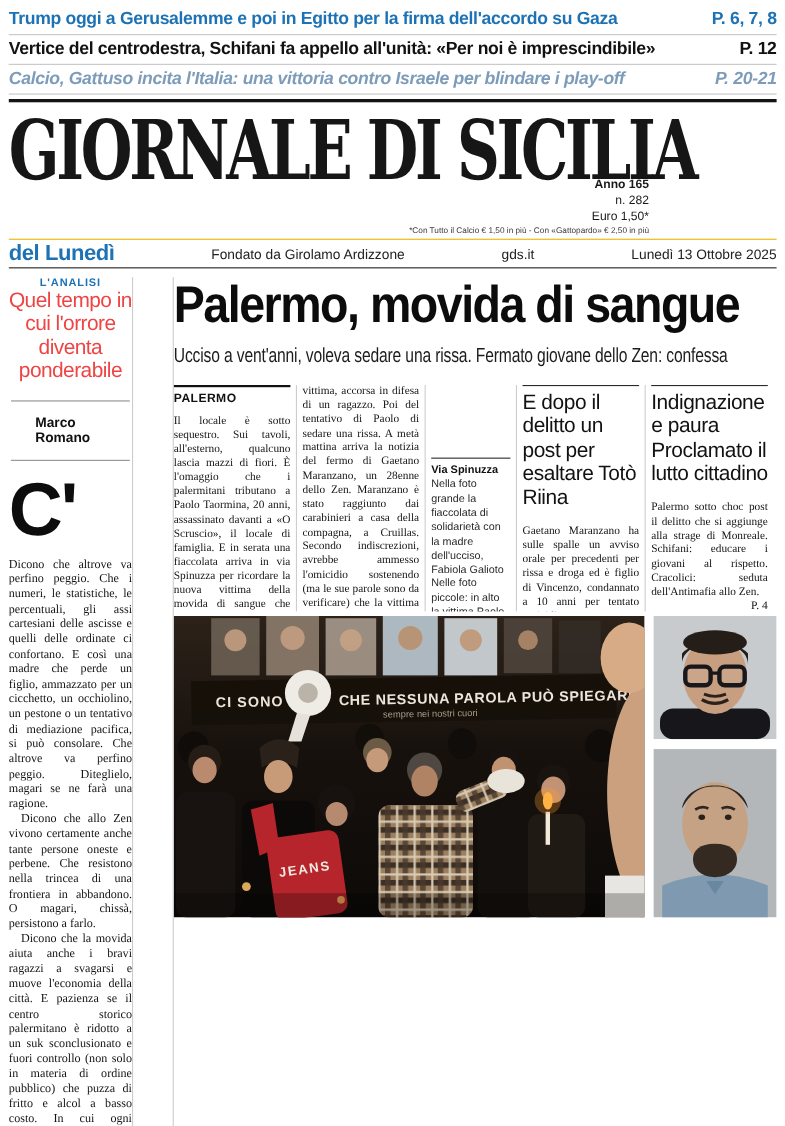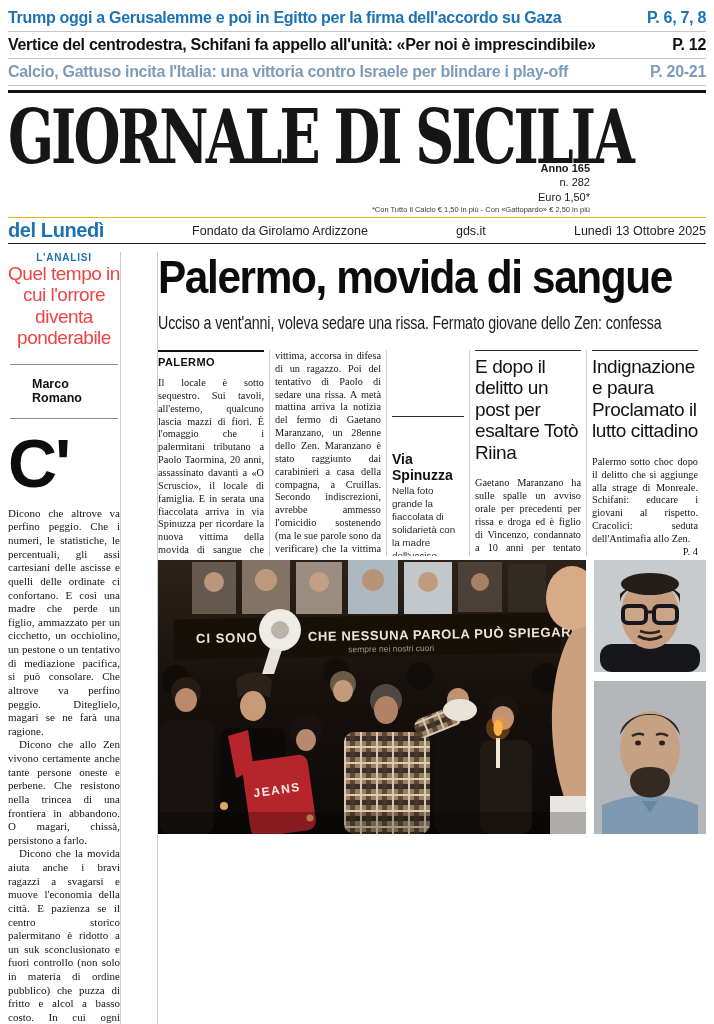--- a/index.html
+++ b/index.html
@@ -13,21 +13,21 @@
   
   .topstrip { margin:5px 8px 0; border-bottom:3px solid #141414; padding-bottom:4px; }
   .topstrip-row {
     display:flex; justify-content:space-between; align-items:center;
     height:27px; border-bottom:1px solid #c6c6c6;
     font-weight:bold; font-size:16px; letter-spacing:-0.3px; white-space:nowrap;gap:28px;
   }
   .topstrip-row .ref { margin-left:12px; }
   .c-blue  { color:#1c72b4; }
   .c-black { color:#121212; }
-  .c-muted { color:#7d9cba; }
+  .c-muted { color:#7d9cba;font-style:italic; }
 
   
   .masthead { position:relative; height:124px; margin:0 8px; }
   .masthead-title {
     position:absolute; left:0; top:4px; height:96px; white-space:nowrap;
     font-family:"DejaVu Serif", serif; font-weight:bold; font-size:72px;
     letter-spacing:-4px; color:#161616;
     transform:scaleX(0.75) scaleY(1.04); transform-origin:left top; line-height:1.05;
   }
   .md-box {
@@ -98,21 +98,21 @@
   .scol1 { border-top:2px solid #111; padding-top:4px; }
   .scol3, .scol4 { border-top:1px solid #2a2a2a; padding-top:3px; }
   .capcol { width:72px; flex:none; margin-top:66px; border-top:1px solid #2a2a2a; padding-top:5px; }
   .story-kicker { font-weight:800; font-size:11px; letter-spacing:0.4px; margin-bottom:9px; }
   .story-body {
     font-family:"Liberation Serif", serif; font-size:10.3px; line-height:1.25;
     text-align:justify; color:#141414;
   }
   .pageref { font-size:10.5px; text-align:right; font-family:"Liberation Serif", serif; }
   .story-title { font-size:19px; font-weight:400; letter-spacing:-0.4px; line-height:1.13; color:#121212; margin:2px 0 14px; }
-  .caption-title { font-weight:bold; font-size:14px; margin-bottom:2px;margin-top:29px; }
+  .caption-title { font-weight:bold; font-size:10px; margin-bottom:2px; }
   .caption-text { font-size:9.8px; line-height:1.32; color:#2a2a2a; }
 
   
   .photorow { display:flex; margin-top:4px; }
   .mainphoto { width:428px; height:274px; flex:none; }
   .mainphoto svg, .portrait svg { display:block; width:100%; height:100%; }
   .portraits { width:112px; margin-left:8px; flex:none; display:flex; flex-direction:column; }
   .portrait1 { height:112px; }
   .portrait2 { height:153px; margin-top:9px; }
 </style>
@@ -193,21 +193,21 @@
         </div>
         <div class="sdiv"></div>
         <div class="scol scol3">
           <div class="story-title">E dopo il delitto un post per esaltare Totò Riina</div>
           <div class="story-body">Gaetano Maranzano ha sulle spalle un avviso orale per precedenti per rissa e droga ed è figlio di Vincenzo, condannato a 10 anni per tentato omicidio.</div>
 
         </div>
         <div class="sdiv"></div>
         <div class="scol scol4">
           <div class="story-title">Indignazione e paura Proclamato il lutto cittadino</div>
-          <div class="story-body">Palermo sotto choc dopo il delitto che si aggiunge alla strage di Monreale. Schifani: educare i giovani al rispetto. Cracolici: seduta dell'Antimafia allo Zen.</div>
+          <div class="story-body">Palermo sotto choc post il delitto che si aggiunge alla strage di Monreale. Schifani: educare i giovani al rispetto. Cracolici: seduta dell'Antimafia allo Zen.</div>
           <div class="pageref">P. 4</div>
         </div>
       </div>
 
       <div class="photorow">
         <div class="mainphoto">
           <svg viewBox="0 0 428 274" preserveAspectRatio="none">
             <defs>
               <linearGradient id="pbg" x1="0" y1="0" x2="0" y2="1">
                 <stop offset="0" stop-color="#2c2219"></stop>

